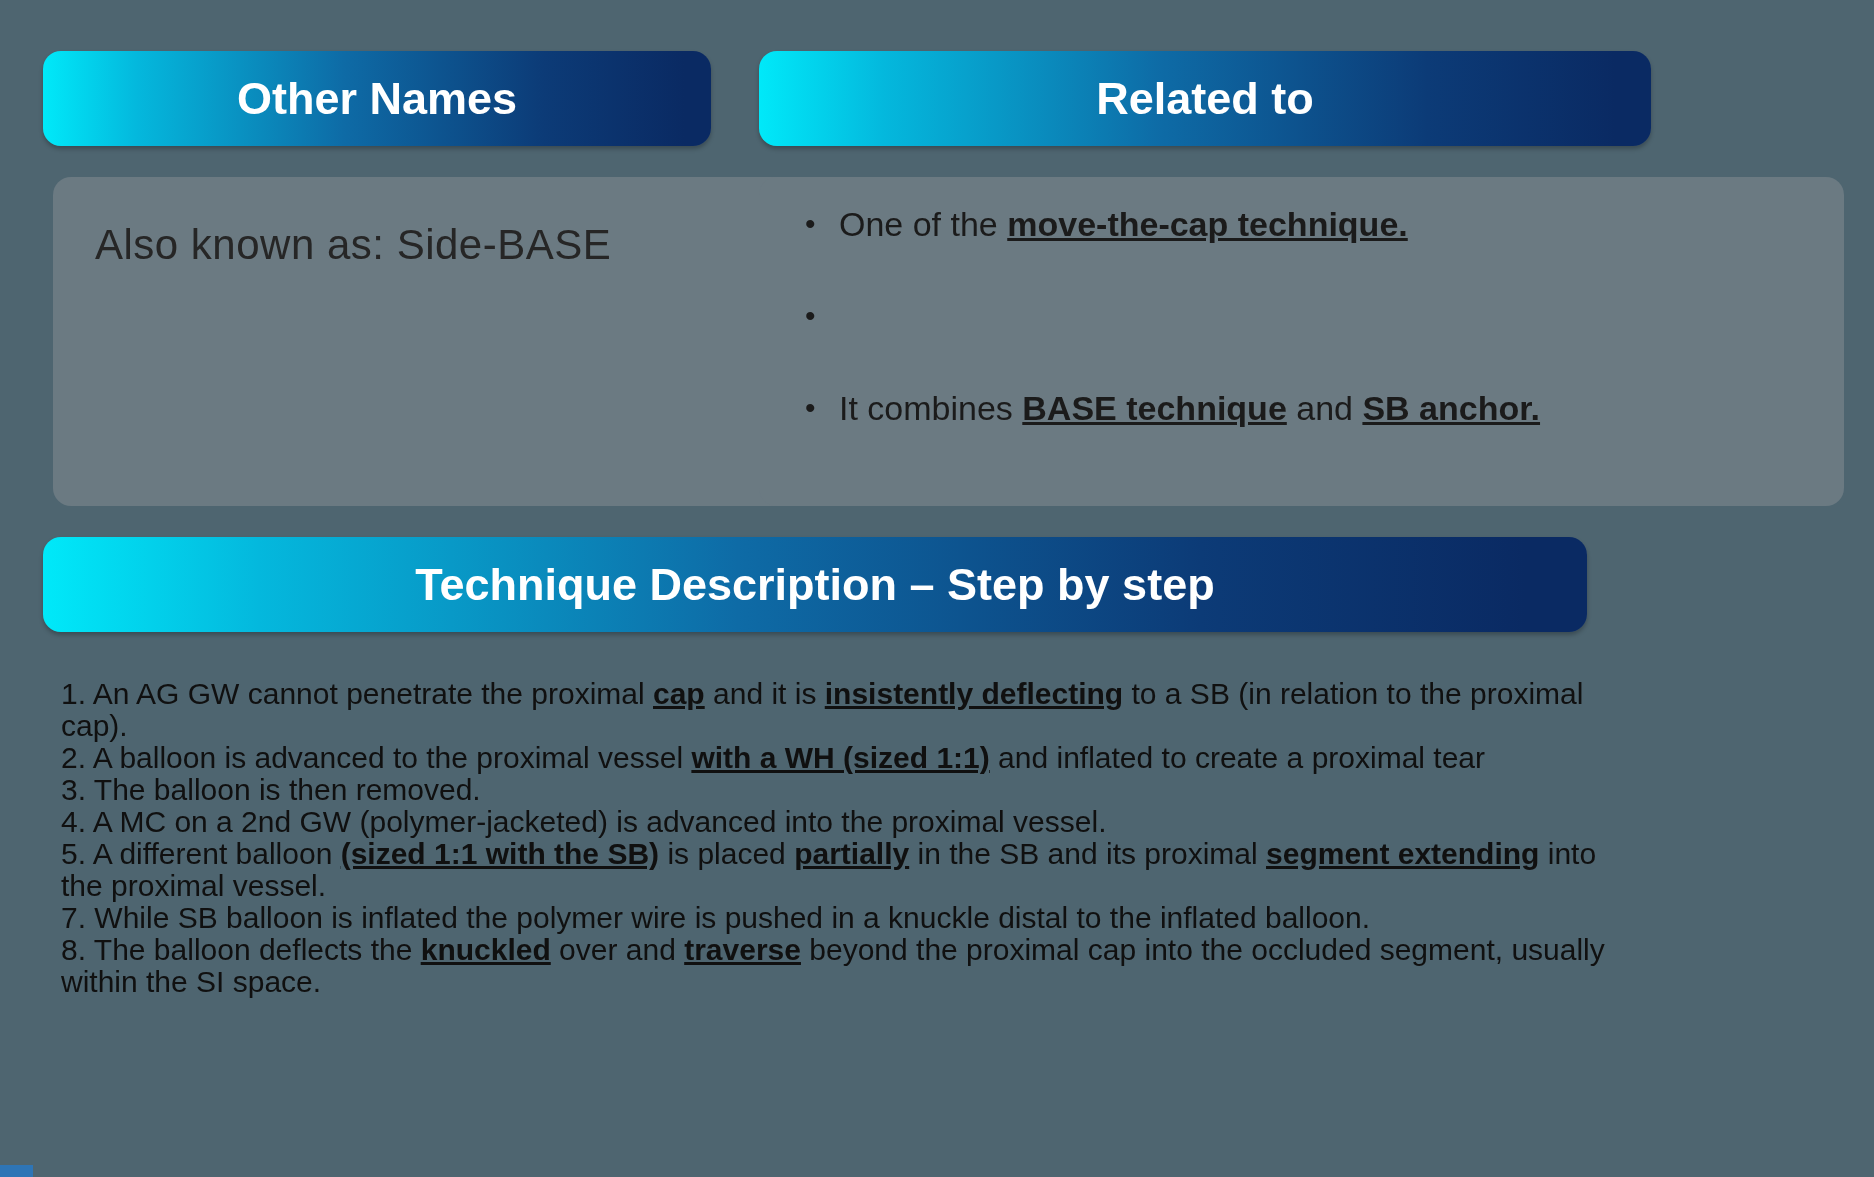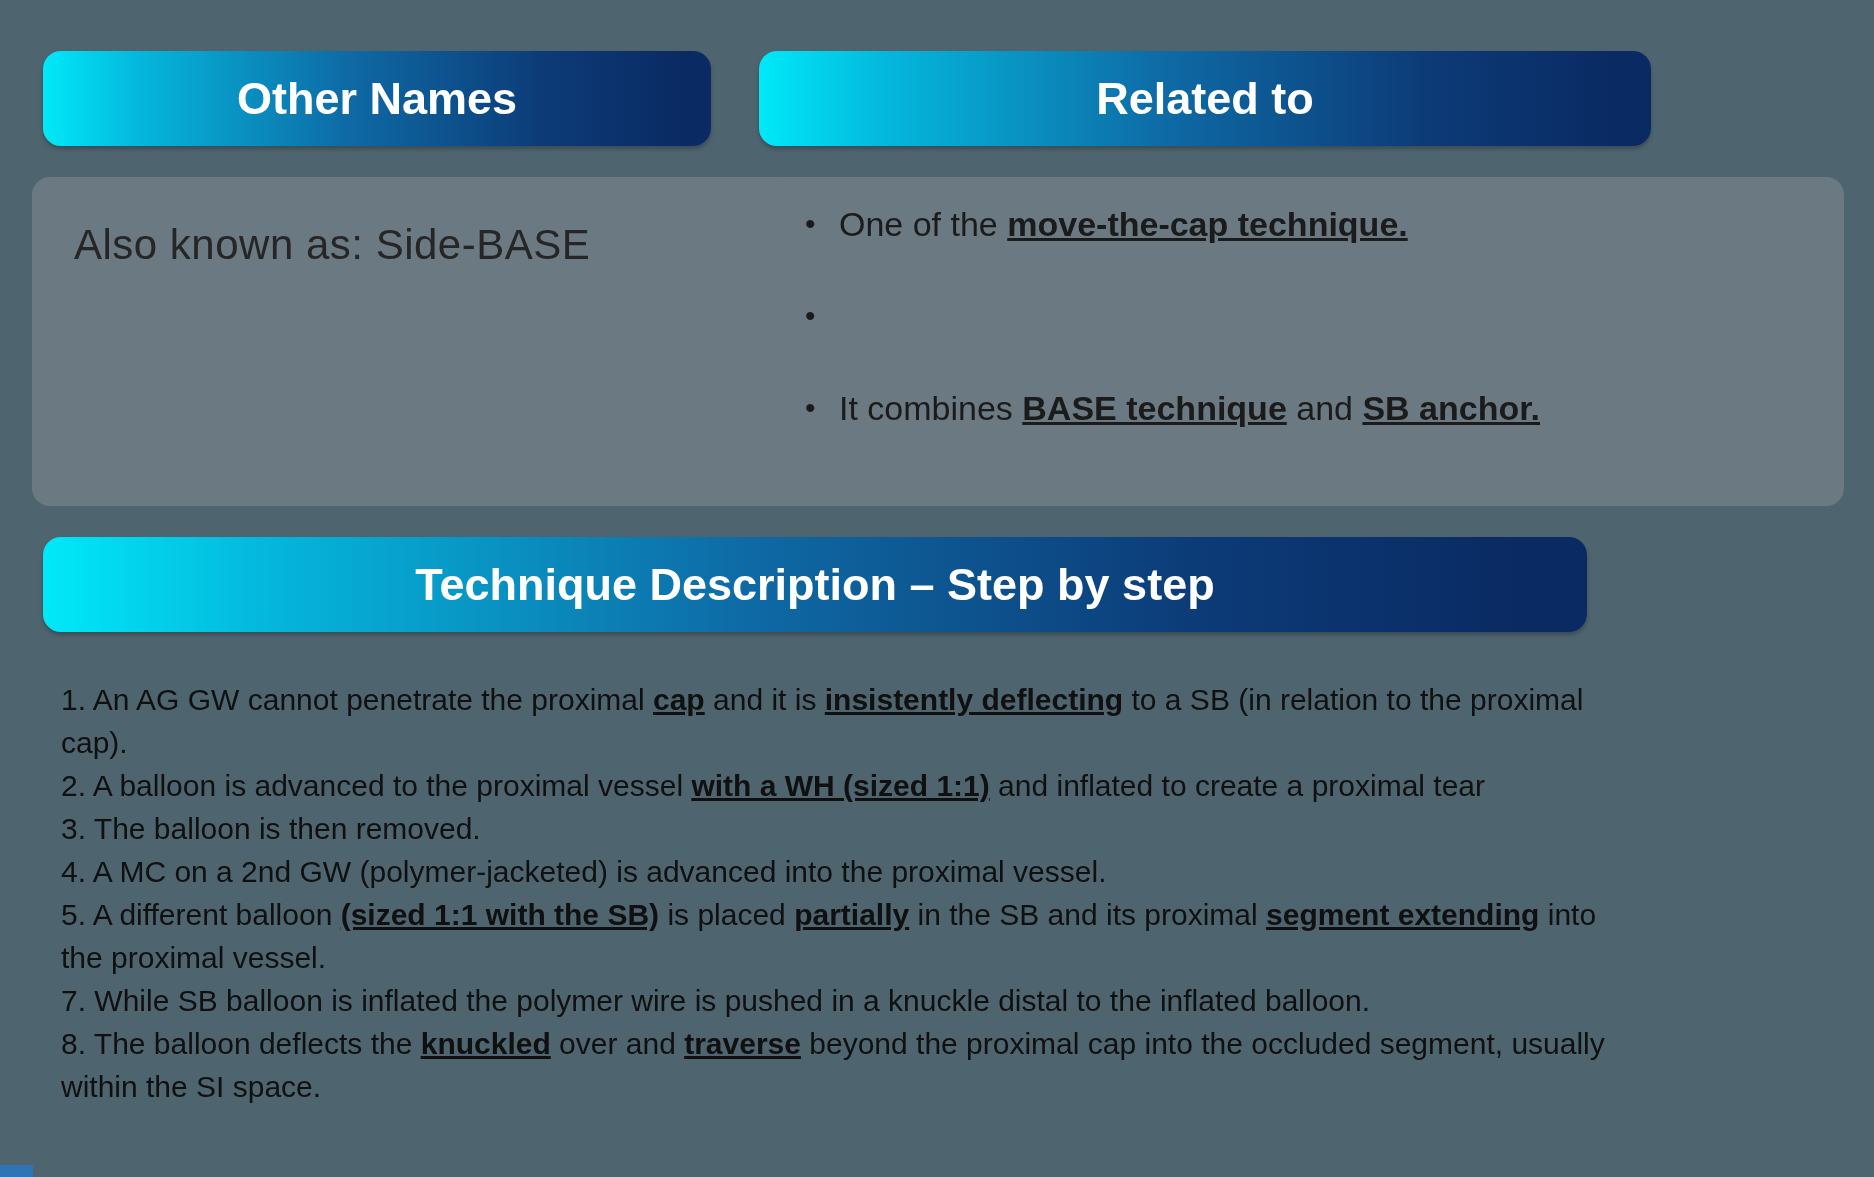--- a/index.html
+++ b/index.html
@@ -36,21 +36,21 @@
   .bar-left{left:43px;width:668px;}
   .bar-right{left:759px;width:892px;}
   .bar-full{left:43px;width:1544px;top:537px;}
   .panel{
     position:absolute;
     top:177px;
     height:329px;
     background:var(--panel-fill,#6b7a82);
     border-radius:18px;
   }
-  .panel-left{left:32px;width:760px;}
+  .panel-left{left:53px;width:760px;}
   .panel-right{left:759px;width:1085px;}
   .aka-text{
     padding:44px 0 0 42px;
     font-size:42px;
     color:#262626;
     letter-spacing:0.5px;
   }
   .bullet-list{
     padding:26px 30px 0 46px;
   }
@@ -65,21 +65,21 @@
     width:34px;
     flex:0 0 34px;
     font-size:30px;
   }
   .steps{
     position:absolute;
     left:61px;
     top:678px;
     width:1792px;
     font-size:30px;
-    line-height:43px;
+    line-height:32px;
     color:#101010;
   }
   .step-row{
     white-space:pre-wrap;
   }
   b{font-weight:bold;text-decoration:underline;}
   .corner-square{
     position:absolute;
     left:0;
     top:1165px;

